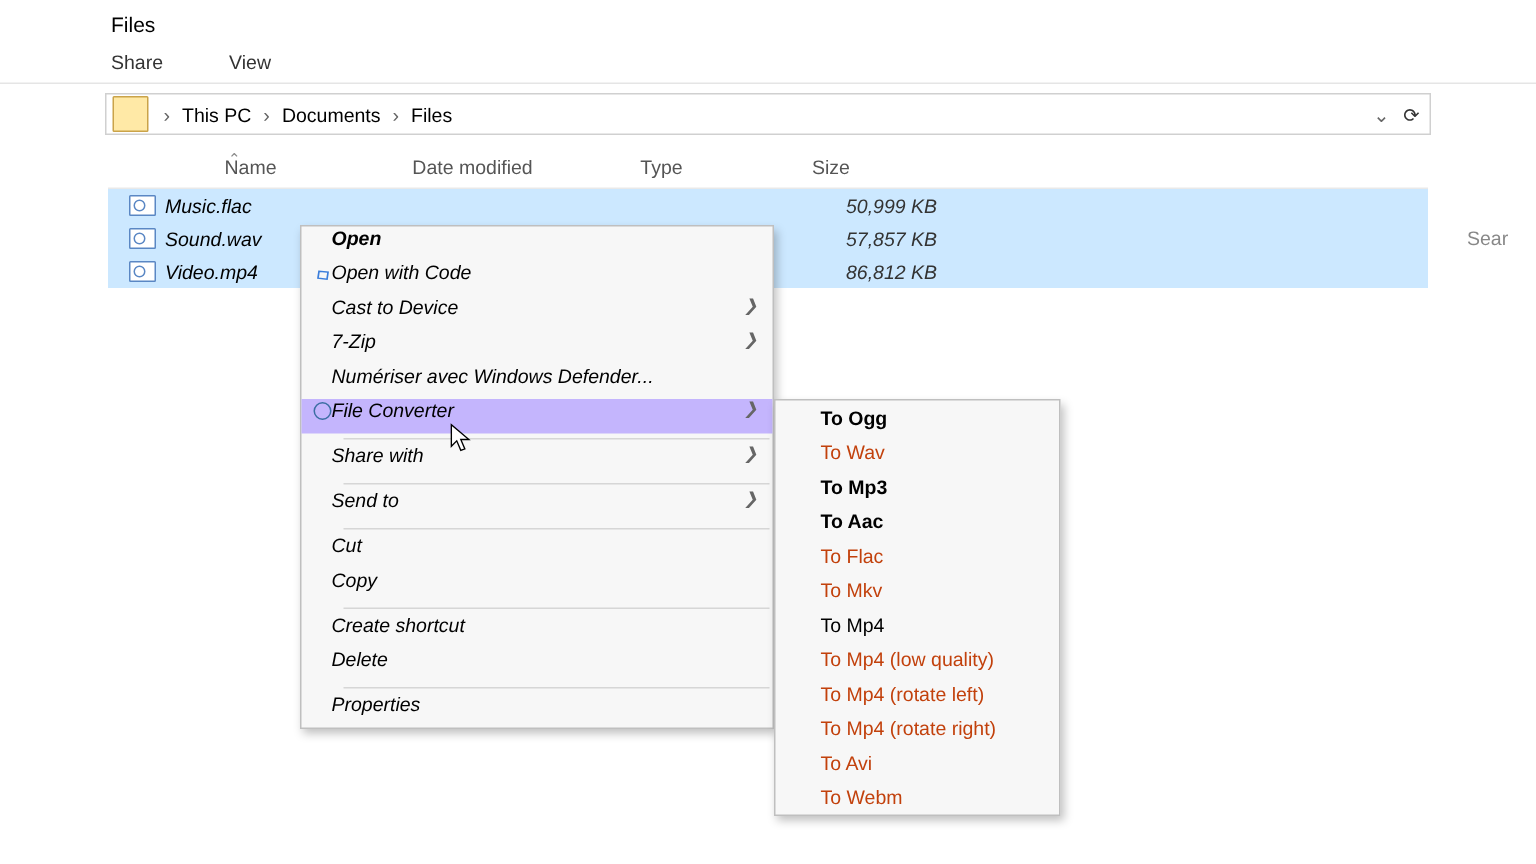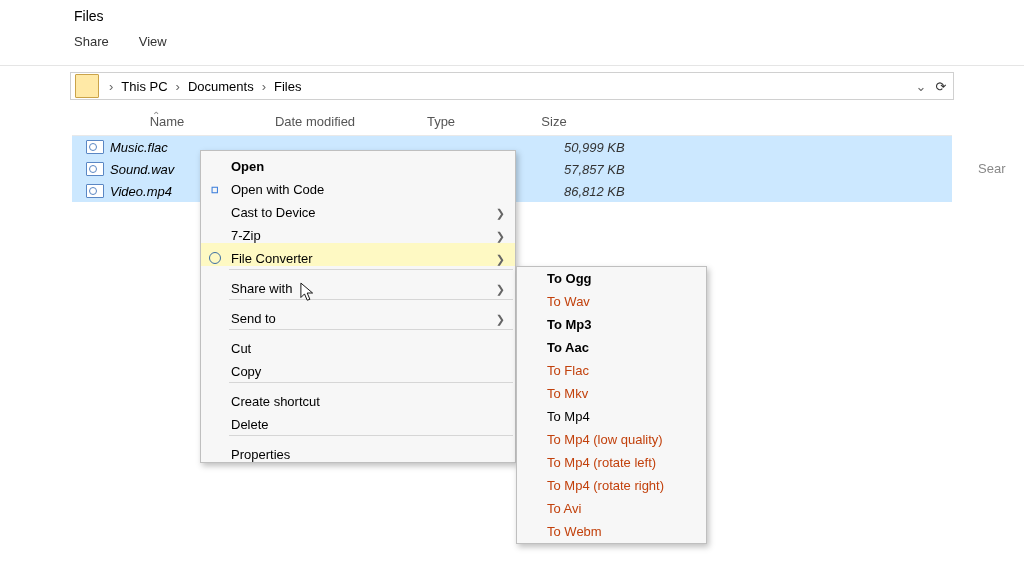--- a/index.html
+++ b/index.html
@@ -1,21 +1,21 @@
 <!DOCTYPE html>
 <html><head>
 <meta charset="utf-8">
 <style>
   * { box-sizing: border-box; margin: 0; padding: 0; font-family: "Segoe UI", Tahoma, sans-serif; font-size: 13px; }
   body { background: #fff; color: #000; width: 1024px; height: 576px; overflow: hidden; }
   .shell { position: relative; padding: 0; }
   
   .titlebar { padding: 8px 0 0 74px; font-size: 14px; }
   
-  .ribbon { padding: 10px 0 16px 74px; display: flex; gap: 30px; border-bottom: 1px solid #e5e5e5; text-align: right; }
+  .ribbon { padding: 10px 0 6px 74px; display: flex; gap: 44px; border-bottom: 1px solid #e5e5e5; text-align: right; }
   .ribbon span { color: #333; }
   
   .bcbar { display: flex; align-items: center; border: 1px solid #d0d0d0; margin: 6px 70px 0 70px; height: 28px; position: relative; }
   .bc-icon { width: 24px; height: 24px; margin-left: 4px; background: #ffe9a6; border: 1px solid #caa349; border-radius: 1px; }
   .bc { display: flex; align-items: center; margin-left: 6px; gap: 2px; }
   .bc-sep { color: #666; padding: 0 4px; }
   .bc .part { padding: 0 2px; }
   .bc-drop { position: absolute; right: 24px; width: 16px; text-align: center; color: #666; }
   .bc-refresh { position: absolute; right: 4px; width: 16px; text-align: center; color: #333; }
   .bc-outer { position: relative; }
@@ -32,23 +32,23 @@
   
   .row { display: flex; align-items: center; height: 22px; font-style: italic; }
   .row.sel { background: #cce8ff; }
   .row .fic { width: 18px; height: 14px; margin: 0 6px 0 14px; background: #fff; border: 1px solid #5a87c4; border-radius: 1px; position: relative; }
   .row .fic::after { content:""; position:absolute; left:2px; top:2px; width:6px; height:6px; border:1px solid #5a87c4; border-radius:50%; }
   .row .fname { width: 142px; }
   .row .fsize { margin-left: 312px; color: #333; }
 
   
   .menu { position: absolute; left: 200px; top: 150px; width: 316px; background: #f7f7f7; border: 1px solid #bfbfbf; box-shadow: 2px 3px 6px rgba(0,0,0,.25); }
-  .menu .mi { display: flex; align-items: flex-end; height: 23px; padding-left: 30px; position: relative; }
+  .menu .mi { display: flex; align-items: flex-start; height: 23px; padding-left: 20px; position: relative; font-style: italic; }
   .menu .mi.bold { font-weight: 600; }
-  .menu .mi.hi { background: #fef9c3; }
+  .menu .mi.hi { background: #c4b5fd; }
   .menu .mi .arrow { position: absolute; right: 10px; color: #666; font-size: 11px; }
   .menu .mi .micon { position: absolute; left: 6px; width: 16px; height: 16px; display:flex; align-items:center; justify-content:center; }
   .menu .sep { height: 1px; background: #d6d6d6; margin: 3px 2px 3px 28px; }
   .vscode { color:#3b7edb; font-weight:700; font-size:11px; transform: rotate(45deg); }
   .fcicon { width:12px; height:12px; border:1.5px solid #3b6ea3; border-radius:50%; }
 
   
   .submenu { position: absolute; left: 516px; top: 266px; width: 191px; background: #f7f7f7; border: 1px solid #bfbfbf; box-shadow: 2px 3px 6px rgba(0,0,0,.25); }
   .submenu .mi { height: 23px; padding-left: 30px; display:flex; align-items:center; }
   .submenu .mi.bold { font-weight: 600; }
@@ -128,20 +128,23 @@
         </span>
       <span>Open with Code</span>
     </div>
     <div class="mi">
         <span>Cast to Device</span>
         <span class="arrow">❯</span>
       </div>
     <div class="mi">
         <span>7-Zip</span>
         <span class="arrow">❯</span>
+      </div>
+    <div class="mi">
+        <span>Numériser avec Windows Defender...</span>
       </div>
     <div class="mi hi">
       <span class="micon">
           <span class="fcicon"></span>
         </span>
       <span>File Converter</span>
       <span class="arrow">❯</span>
     </div>
     <div class="sep"></div>
     <div class="mi">

